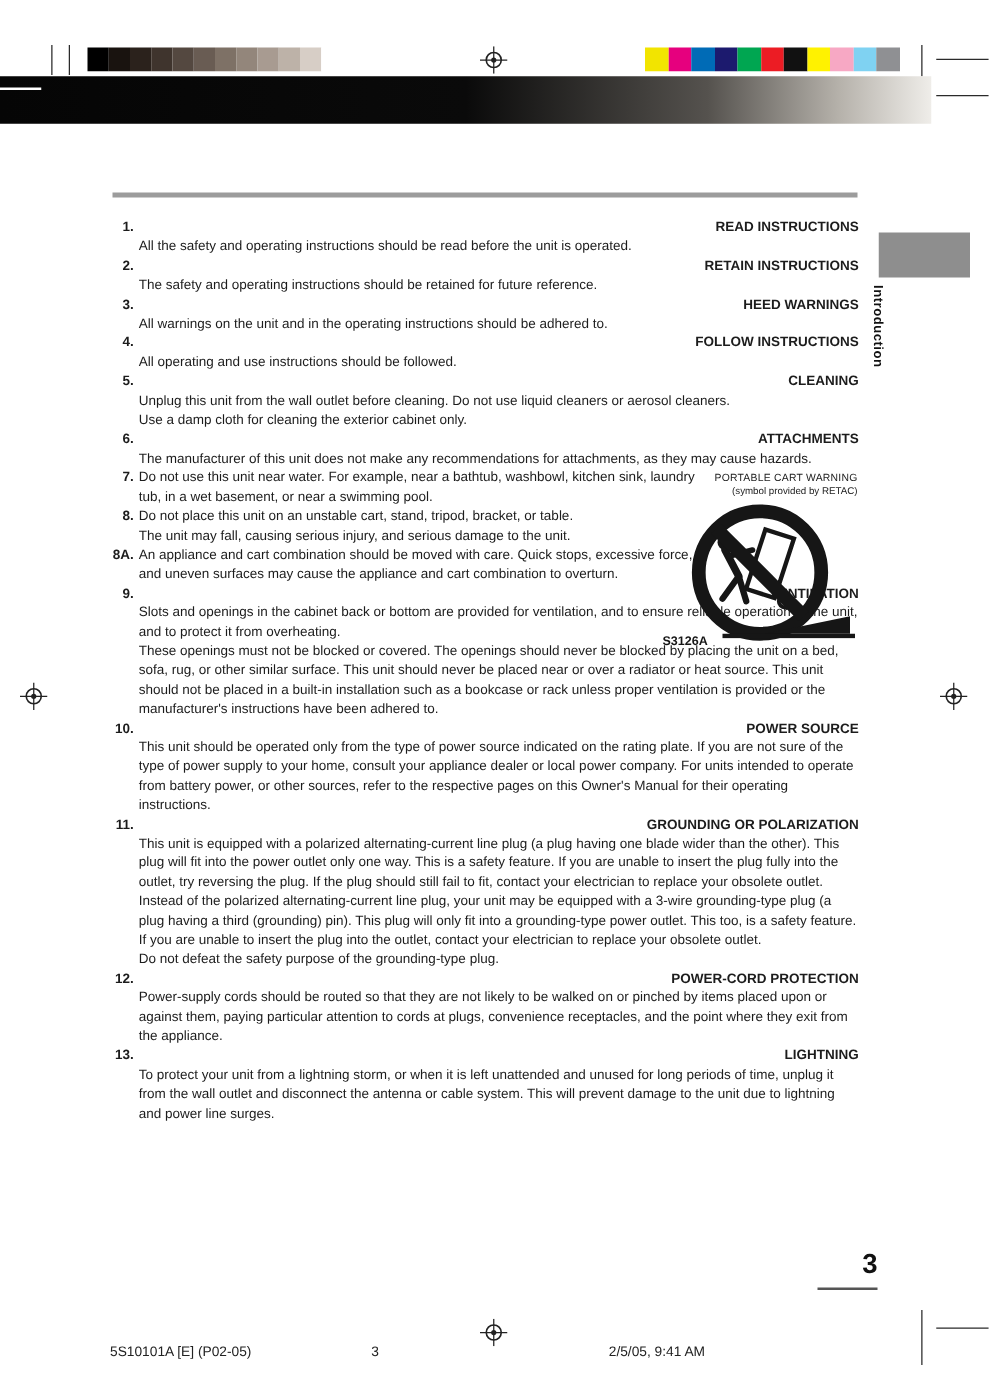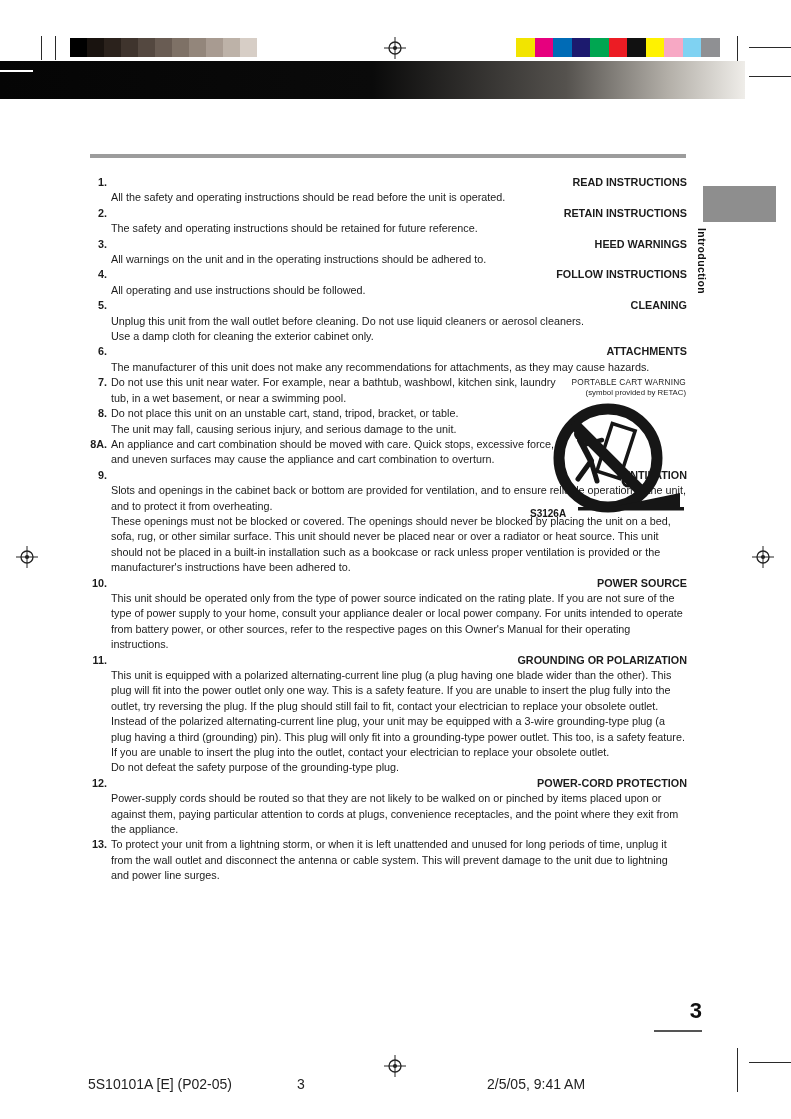--- a/index.html
+++ b/index.html
@@ -74,21 +74,21 @@
   
   .cart-warning { position: absolute; left: 528px; top: 377px; width: 158px; text-align: right; }
   .cw-heading { font-size: 8.3px; letter-spacing: 0.2px; color: #222; }
   .cw-sub { font-size: 7.8px; margin-top: 1px; color: #222; }
   .cw-figure svg { display: block; margin: 2px auto 0; }
   .cw-code { position: absolute; left: 2px; top: 131px; font-weight: bold; font-size: 10px; color: #161616; }
 
   
   .page-num { position: absolute; left: 640px; top: 998px; width: 62px; text-align: right; font-size: 22px; font-weight: bold; color: #111; }
   .page-num-rule { position: absolute; left: 654px; top: 1030px; width: 48px; height: 1.5px; background: #555; }
-  .footer-text { position: absolute; top: 1076px; font-size: 14px; color: #222; }
+  .footer-text { position: absolute; top: 1076px; font-size: 11px; color: #222; }
   .footer-left { left: 88px; }
   .footer-center { left: 297px; }
   .footer-right { left: 487px; }
 </style>
 </head>
 <body>
 
 <div class="page">
 
   <div class="graybar">
@@ -270,20 +270,21 @@
     <div class="num">12.</div>
     <div class="content">
           <div class="title">POWER-CORD PROTECTION</div>
           <p>Power-supply cords should be routed so that they are not likely to be walked on or pinched by items placed upon or against them, paying particular attention to cords at plugs, convenience receptacles, and the point where they exit from the appliance.</p>
         </div>
   </div>
 
   <div class="item">
     <div class="num">13.</div>
     <div class="content">
+          <div class="title">LIGHTNING</div>
           <p>To protect your unit from a lightning storm, or when it is left unattended and unused for long periods of time, unplug it from the wall outlet and disconnect the antenna or cable system. This will prevent damage to the unit due to lightning and power line surges.</p>
         </div>
   </div>
 </div>
 
   <div class="cart-warning">
     <div class="cw-heading">PORTABLE CART WARNING</div>
     <div class="cw-sub">(symbol provided by RETAC)</div>
     <div class="cw-figure">
       <svg width="158" height="120" viewBox="0 0 158 120">

